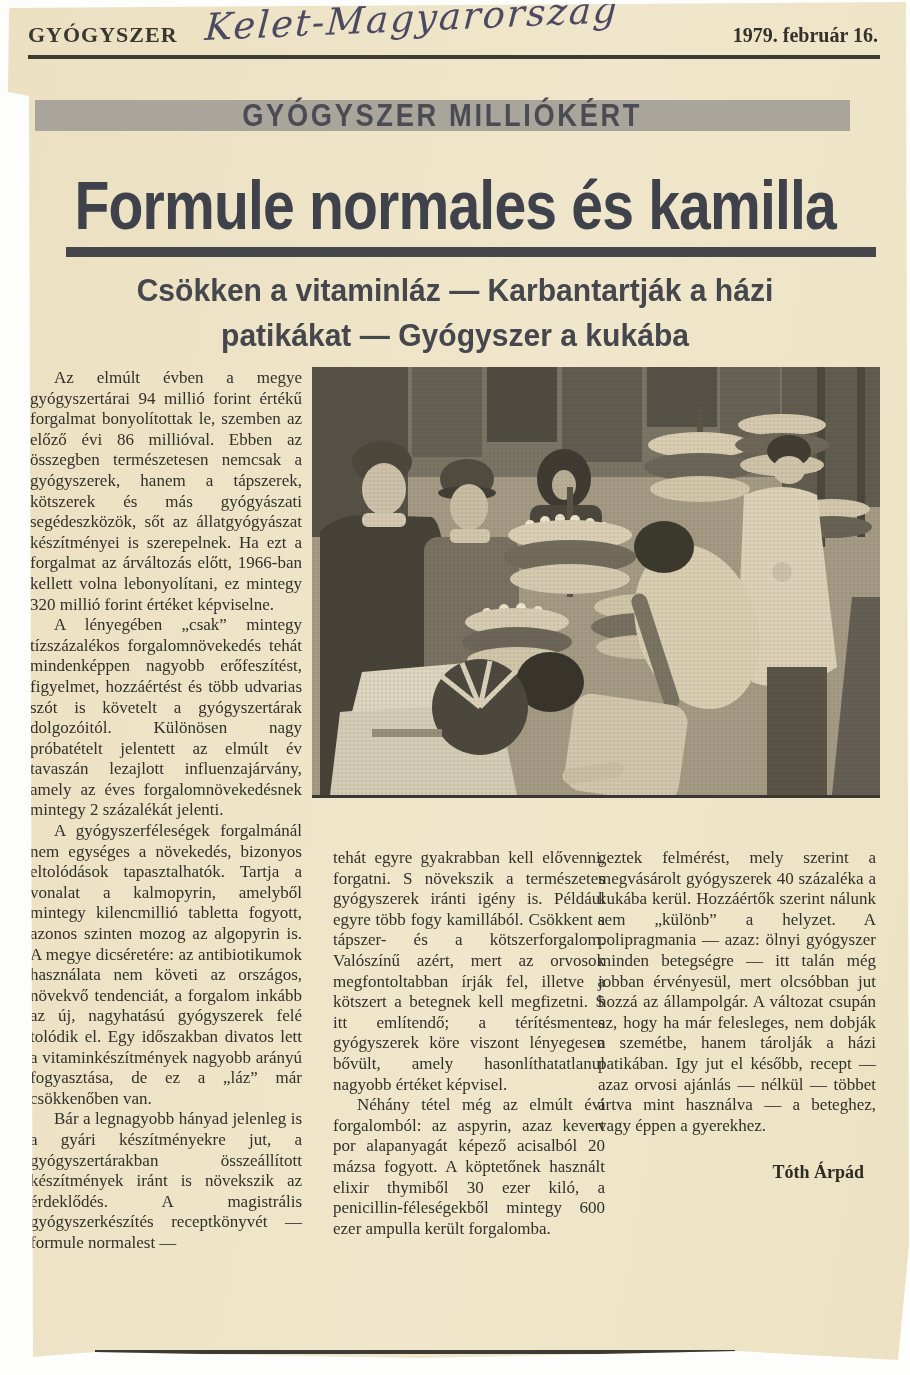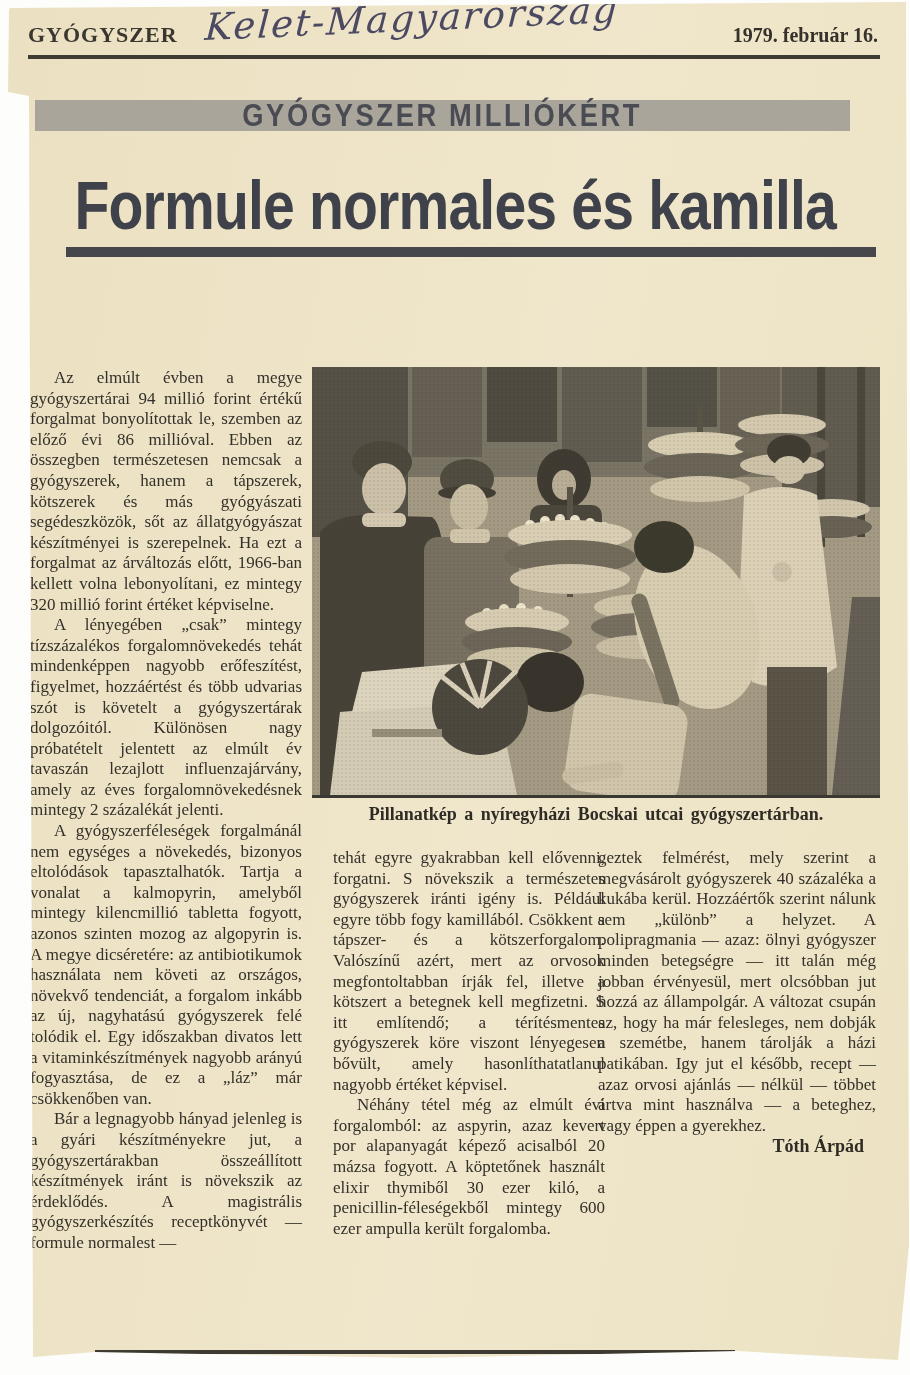--- a/index.html
+++ b/index.html
@@ -65,21 +65,21 @@
     position:absolute;
     font-family:"Liberation Serif",serif;font-size:17px;line-height:20.6px;
     color:#33302a;text-align:justify;
   }
   .col p{margin:0;text-indent:24px;}
   .col p.cont{text-indent:0;}
   .col-left{left:30px;top:368px;width:272px;}
   .col-mid{left:314px;top:848px;width:272px;margin-left:19px;}
   .col-right{left:598px;top:848px;width:278px;}
   .byline{
-    text-align:right;padding-right:12px;
+    margin-top:26px;text-align:right;padding-right:12px;
     font-weight:bold;font-size:18px;color:#2e2b25;text-indent:0;
   }
   
   .photo{
     position:absolute;left:312px;top:367px;width:568px;height:428px;
     border-bottom:3px solid #3a3833;overflow:hidden;background:#9c947f;
   }
   .caption{
     position:absolute;left:312px;top:804px;width:568px;text-align:center;
     font-family:"Liberation Serif",serif;font-weight:bold;font-size:18px;color:#2e2b25;
@@ -99,20 +99,24 @@
 
   <div class="kicker">
     <span>GYÓGYSZER MILLIÓKÉRT</span>
   </div>
 
   <h1 class="headline">
     <span>Formule normales és kamilla</span>
   </h1>
   <div class="headline-rule"></div>
 
+  <div class="subhead">
+    <div>Csökken a vitaminláz — Karbantartják a házi</div>
+    <div>patikákat — Gyógyszer a kukába</div>
+  </div>
 
   <div class="col col-left">
     <p class="para">Az elmúlt évben a megye gyógyszertárai 94 millió forint értékű forgalmat bonyolítottak le, szemben az előző évi 86 millióval. Ebben az összegben természetesen nemcsak a gyógyszerek, hanem a tápszerek, kötszerek és más gyógyászati segédeszközök, sőt az állatgyógyászat készítményei is szerepelnek. Ha ezt a forgalmat az árváltozás előtt, 1966-ban kellett volna lebonyolítani, ez mintegy 320 millió forint értéket képviselne.</p>
     <p class="para">A lényegében „csak” mintegy tízszázalékos forgalomnövekedés tehát mindenképpen nagyobb erőfeszítést, figyelmet, hozzáértést és több udvarias szót is követelt a gyógyszertárak dolgozóitól. Különösen nagy próbatételt jelentett az elmúlt év tavaszán lezajlott influenzajárvány, amely az éves forgalomnövekedésnek mintegy 2 százalékát jelenti.</p>
     <p class="para">A gyógyszerféleségek forgalmánál nem egységes a növekedés, bizonyos eltolódások tapasztalhatók. Tartja a vonalat a kalmopyrin, amelyből mintegy kilencmillió tabletta fogyott, azonos szinten mozog az algopyrin is. A megye dicséretére: az antibiotikumok használata nem követi az országos, növekvő tendenciát, a forgalom inkább az új, nagyhatású gyógyszerek felé tolódik el. Egy időszakban divatos lett a vitaminkészítmények nagyobb arányú fogyasztása, de ez a „láz” már csökkenőben van.</p>
     <p class="para">Bár a legnagyobb hányad jelenleg is a gyári készítményekre jut, a gyógyszertárakban összeállított készítmények iránt is növekszik az érdeklődés. A magistrális gyógyszerkészítés receptkönyvét — formule normalest —</p>
   </div>
 
   <div class="photo">
     <svg width="568" height="428" viewBox="0 0 568 428" xmlns="http://www.w3.org/2000/svg">
@@ -206,21 +210,20 @@
       <circle cx="168" cy="340" r="48" fill="#3b3830"></circle>
       <path d="M168,340 L128,308 M168,340 L150,296 M168,340 L178,294 M168,340 L204,304" stroke="#d8d0ba" stroke-width="5" fill="none"></path>
       <rect x="60" y="362" width="70" height="8" fill="#8d8673"></rect>
 
       <polygon points="540,230 568,230 568,428 520,428" fill="#55514a"></polygon>
 
       <rect x="0" y="0" width="568" height="428" fill="#e8d9ae" opacity="0.10"></rect>
       <rect x="0" y="0" width="568" height="428" fill="url(#ht)"></rect>
     </svg>
   </div>
-  <div class="caption">Pillanatkép a nyíregyházi Bocskai utcai gyógyszertárban.</div>
 
   <div class="col col-mid">
     <p class="para cont">tehát egyre gyakrabban kell elővenni, forgatni. S növekszik a természetes gyógyszerek iránti igény is. Például egyre több fogy kamillából. Csökkent a tápszer- és a kötszerforgalom. Valószínű azért, mert az orvosok megfontoltabban írják fel, illetve a kötszert a betegnek kell megfizetni. S itt említendő; a térítésmentes gyógyszerek köre viszont lényegesen bővült, amely hasonlíthatatlanul nagyobb értéket képvisel.</p>
     <p class="para">Néhány tétel még az elmúlt évi forgalomból: az aspyrin, azaz kevert por alapanyagát képező acisalból 20 mázsa fogyott. A köptetőnek használt elixir thymiből 30 ezer kiló, a penicillin-féleségekből mintegy 600 ezer ampulla került forgalomba.</p>
   </div>
 
   <div class="col col-right">
     <p class="para cont">geztek felmérést, mely szerint a megvásárolt gyógyszerek 40 százaléka a kukába kerül. Hozzáértők szerint nálunk sem „különb” a helyzet. A polipragmania — azaz: ölnyi gyógyszer minden betegségre — itt talán még jobban érvényesül, mert olcsóbban jut hozzá az állampolgár. A változat csupán az, hogy ha már felesleges, nem dobják a szemétbe, hanem tárolják a házi patikában. Igy jut el később, recept — azaz orvosi ajánlás — nélkül — többet ártva mint használva — a beteghez, vagy éppen a gyerekhez.</p>
     <div class="byline">Tóth Árpád</div>
   </div>

